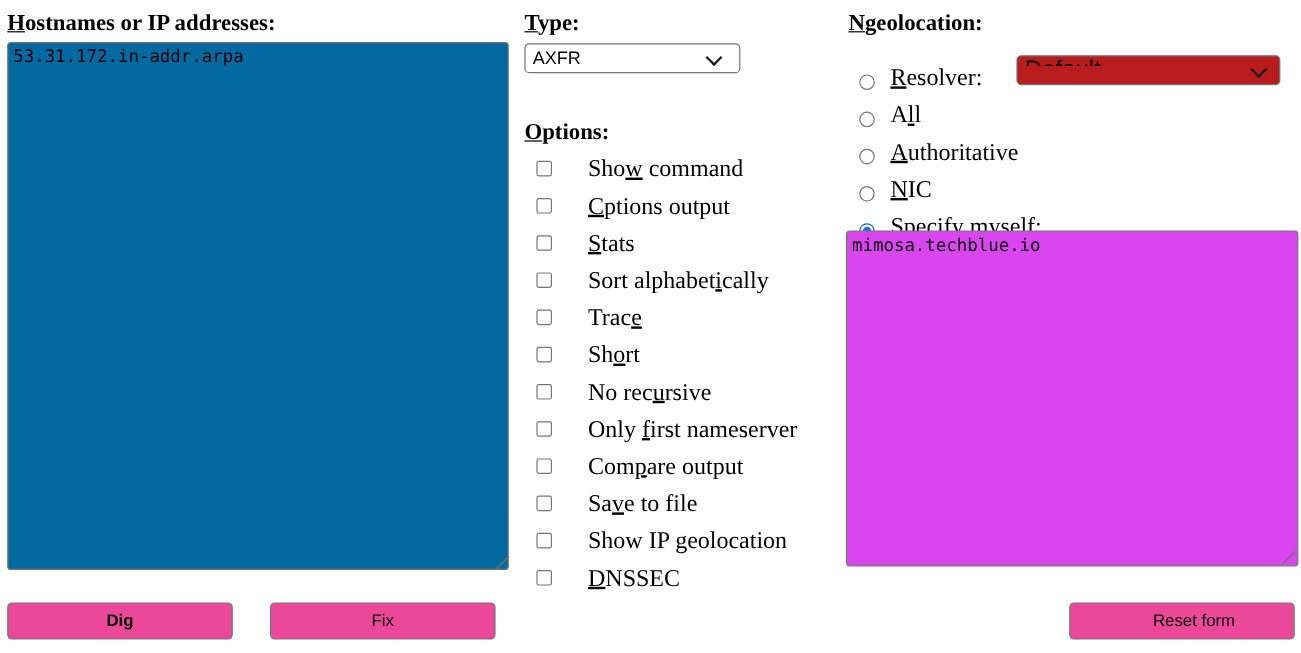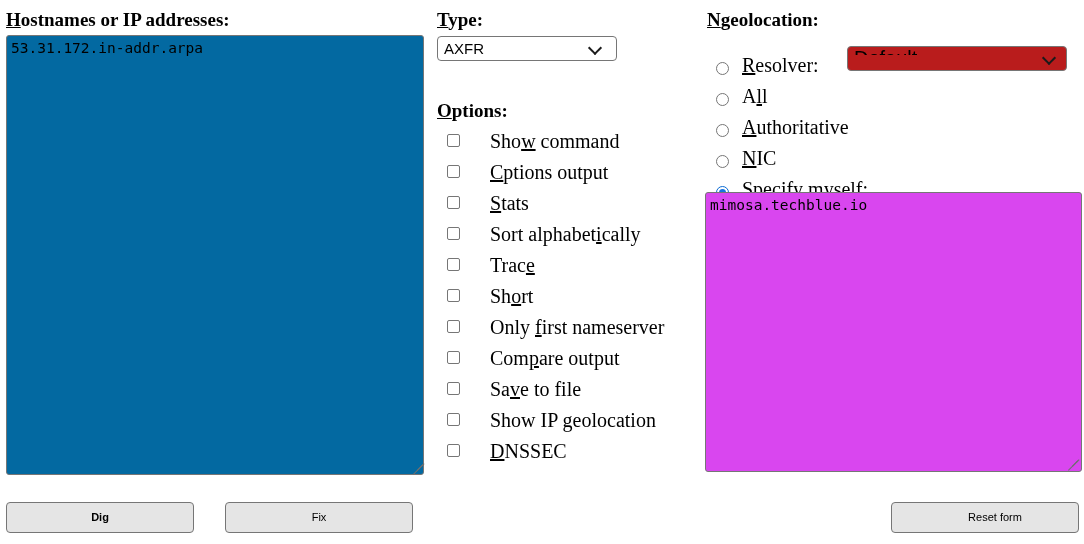--- a/index.html
+++ b/index.html
@@ -248,25 +248,25 @@
     outline: none;
     overflow: hidden;
     white-space: pre;
   }
 
   
   .btn {
     position: absolute;
     box-sizing: border-box;
     height: 31px;
-    background: #e5e5e5;
+    background: #ec4899;
     border: 1px solid #767676;
     border-radius: 4px;
     font-family: "Liberation Sans", sans-serif;
-    font-size: 11px;
+    font-size: 14px;
     color: #000;
     text-align: center;
     line-height: 27px;
     padding: 0;
     cursor: default;
   }
   #btn-dig {
     left: 6px;
     top: 502px;
     width: 188px;
@@ -329,20 +329,24 @@
       <div class="opt-row">
         <span class="cb"></span>
         <span class="opt-text"><span>Trac</span><span class="ak">e</span><span></span></span>
       </div>
       <div class="opt-row">
         <span class="cb"></span>
         <span class="opt-text"><span>Sh</span><span class="ak">o</span><span>rt</span></span>
       </div>
       <div class="opt-row">
         <span class="cb"></span>
+        <span class="opt-text"><span>No rec</span><span class="ak">u</span><span>rsive</span></span>
+      </div>
+      <div class="opt-row">
+        <span class="cb"></span>
         <span class="opt-text"><span>Only </span><span class="ak">f</span><span>irst nameserver</span></span>
       </div>
       <div class="opt-row">
         <span class="cb"></span>
         <span class="opt-text"><span>Com</span><span class="ak">p</span><span>are output</span></span>
       </div>
       <div class="opt-row">
         <span class="cb"></span>
         <span class="opt-text"><span>Sa</span><span class="ak">v</span><span>e to file</span></span>
       </div>

